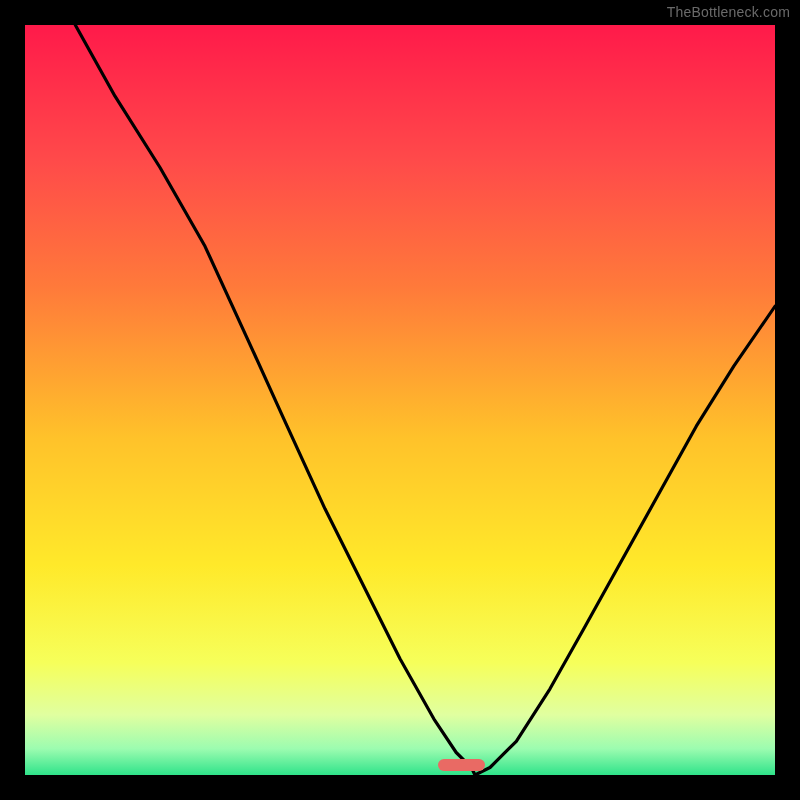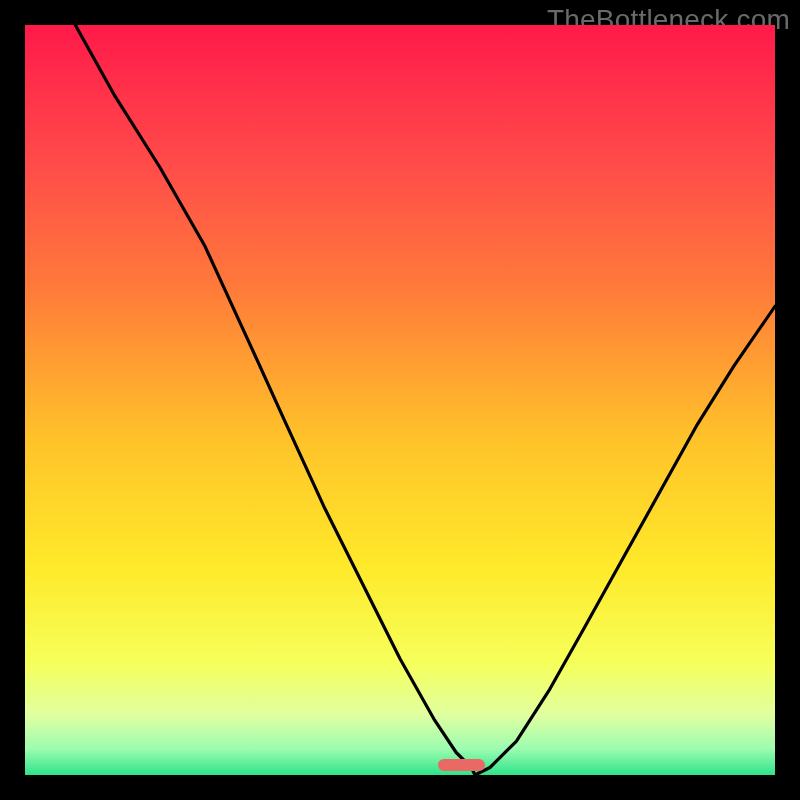--- a/index.html
+++ b/index.html
@@ -2,21 +2,21 @@
 <html><head>
 <meta charset="utf-8">
 <style>
   * { margin: 0; padding: 0; box-sizing: border-box; }
   body { width: 800px; height: 800px; background: #000; overflow: hidden; font-family: Arial, sans-serif; }
   .frame { position: absolute; top: 0; left: 0; width: 800px; height: 800px; background: #000; }
   .plot { position: absolute; top: 25px; left: 25px; width: 750px; height: 750px; }
   .gradient { position: absolute; top: 0; left: 0; width: 100%; height: 100%; }
   .curve { position: absolute; top: 0; left: 0; width: 100%; height: 100%; }
   .marker { position: absolute; background: #e96a64; border-radius: 6px; height: 12px; }
-  .watermark { position: absolute; top: 4px; right: 10px; color: #6a6a6a; font-size: 28px; font-weight: 500; letter-spacing: 0.2px; }
+  .watermark { position: absolute; top: 4px; right: 10px; color: #6a6a6a; font-size: 14px; font-weight: 500; letter-spacing: 0.2px; }
 </style>
 </head>
 <body>
 
 <div class="frame">
   <div class="watermark">TheBottleneck.com</div>
   <div class="plot">
     <svg class="gradient" viewBox="0 0 750 750" preserveAspectRatio="none">
       <defs>
         <linearGradient id="bg" x1="0" y1="0" x2="0" y2="1">

